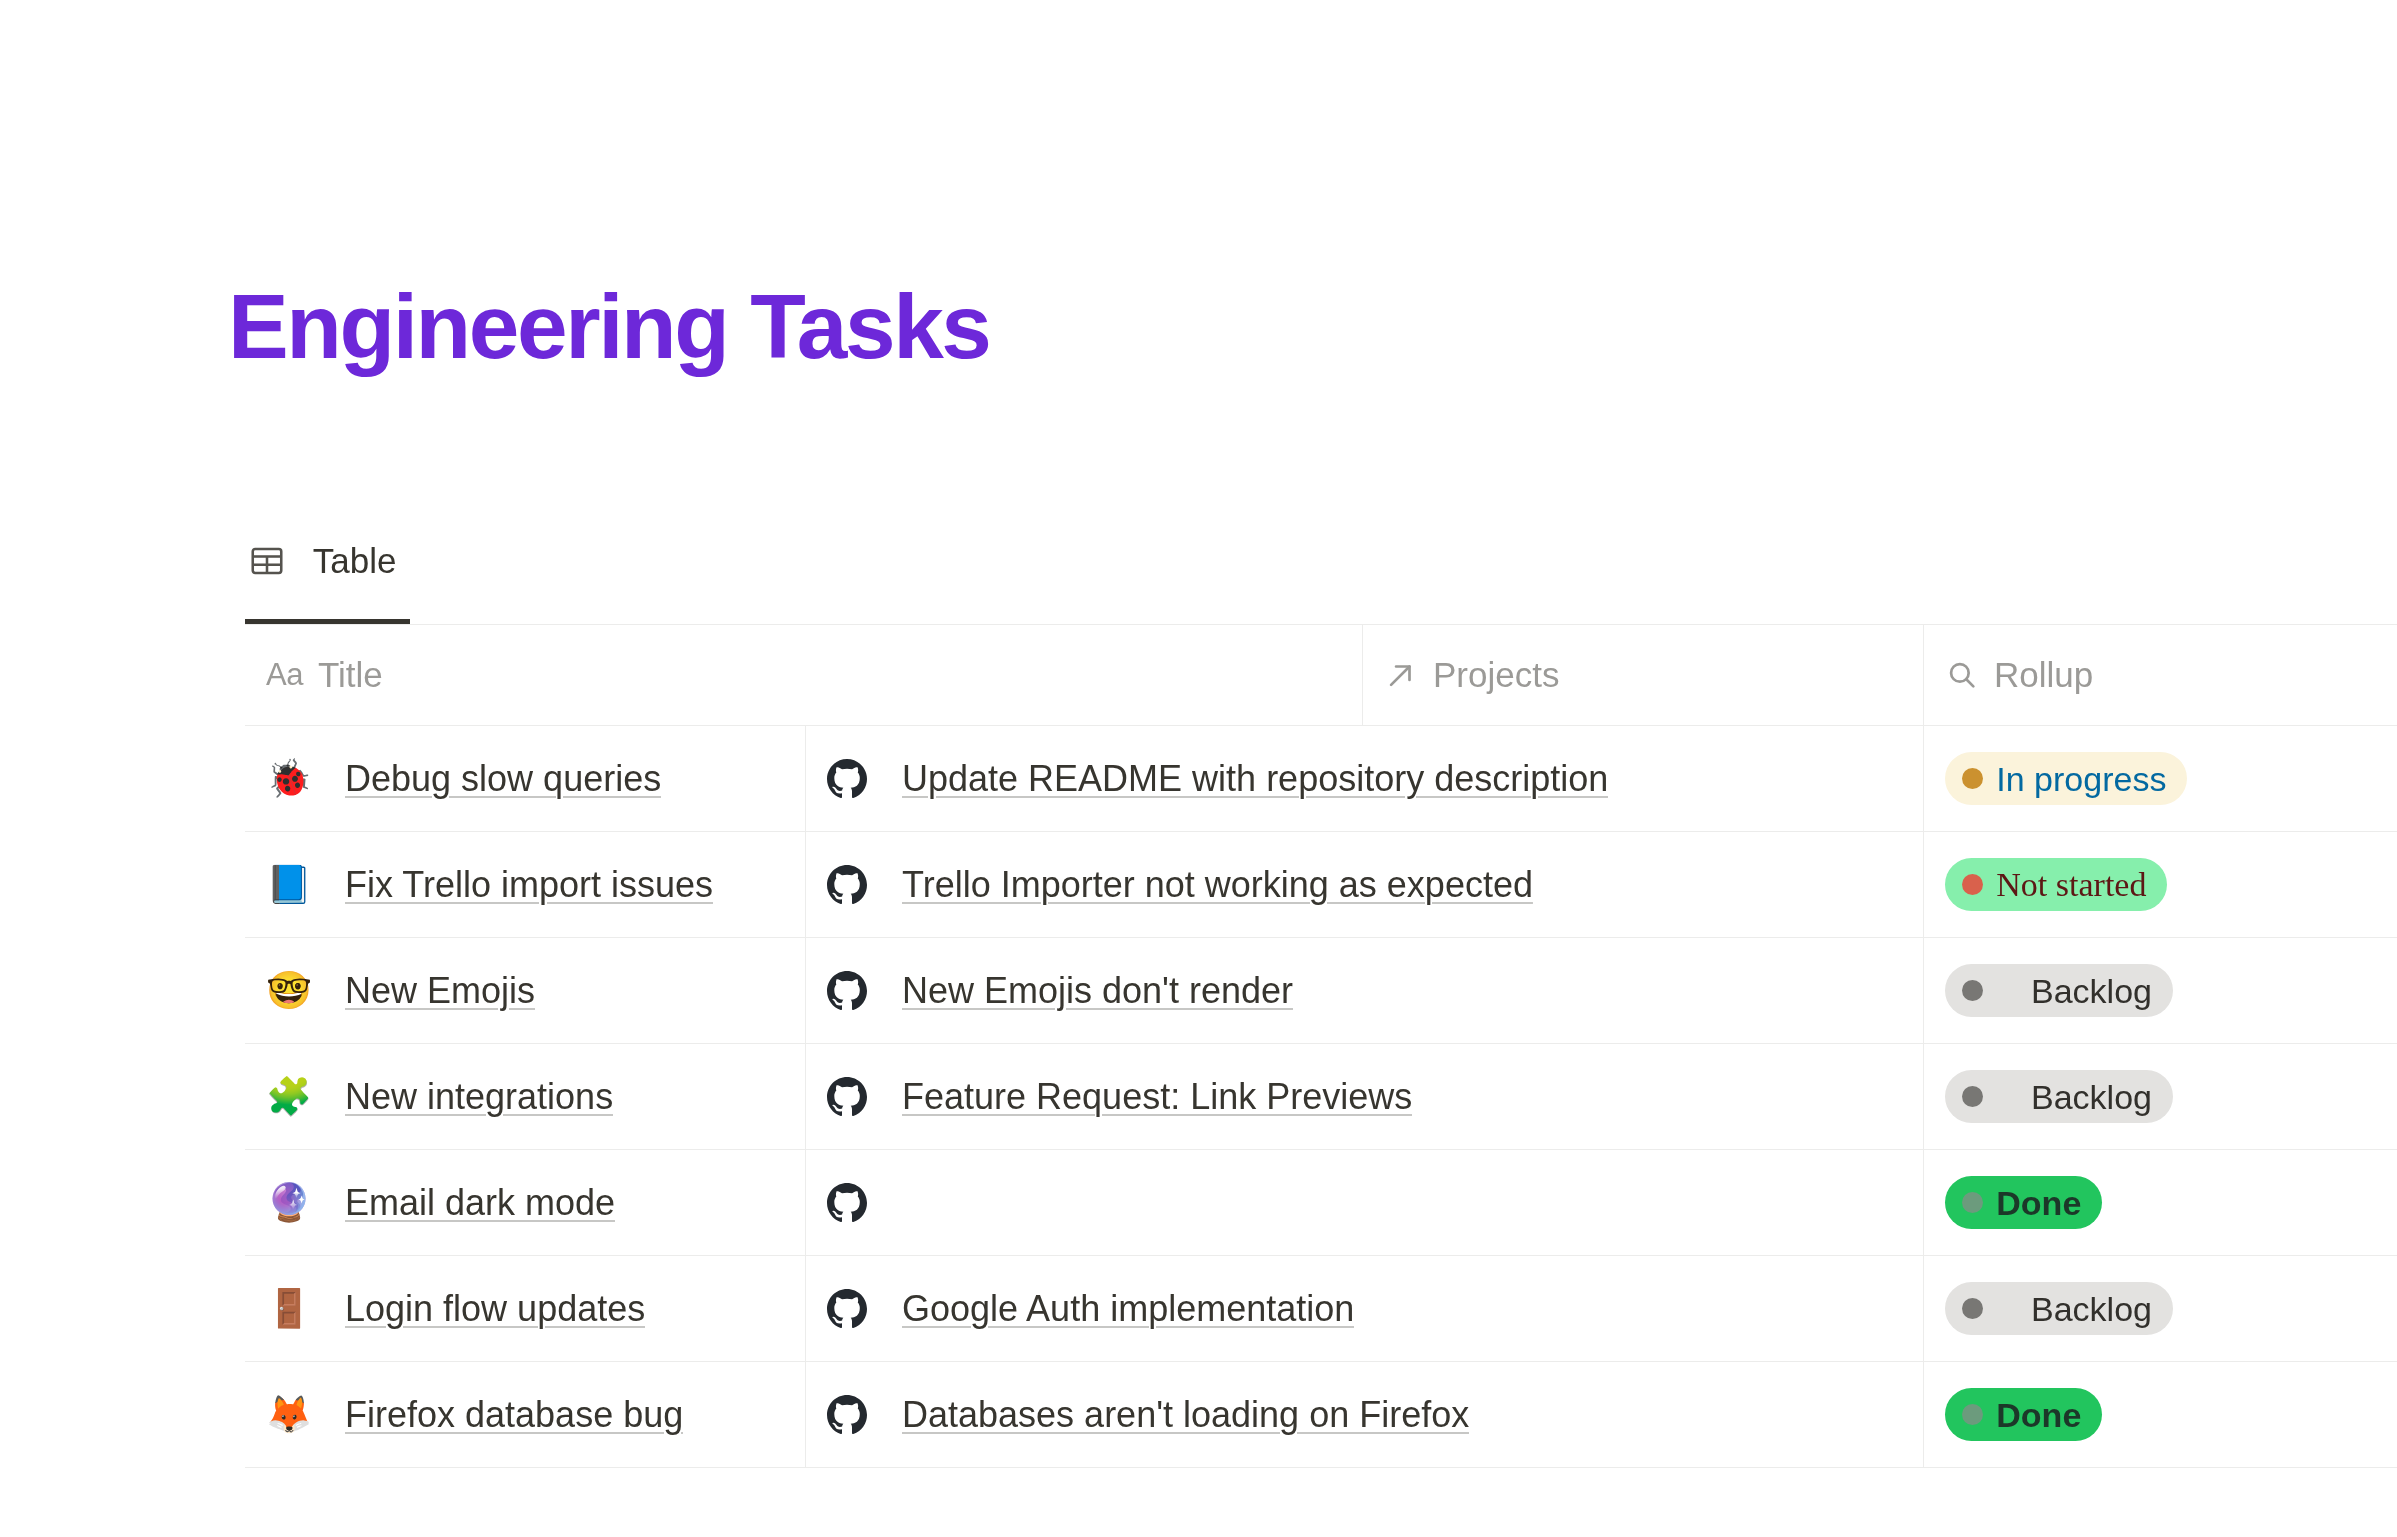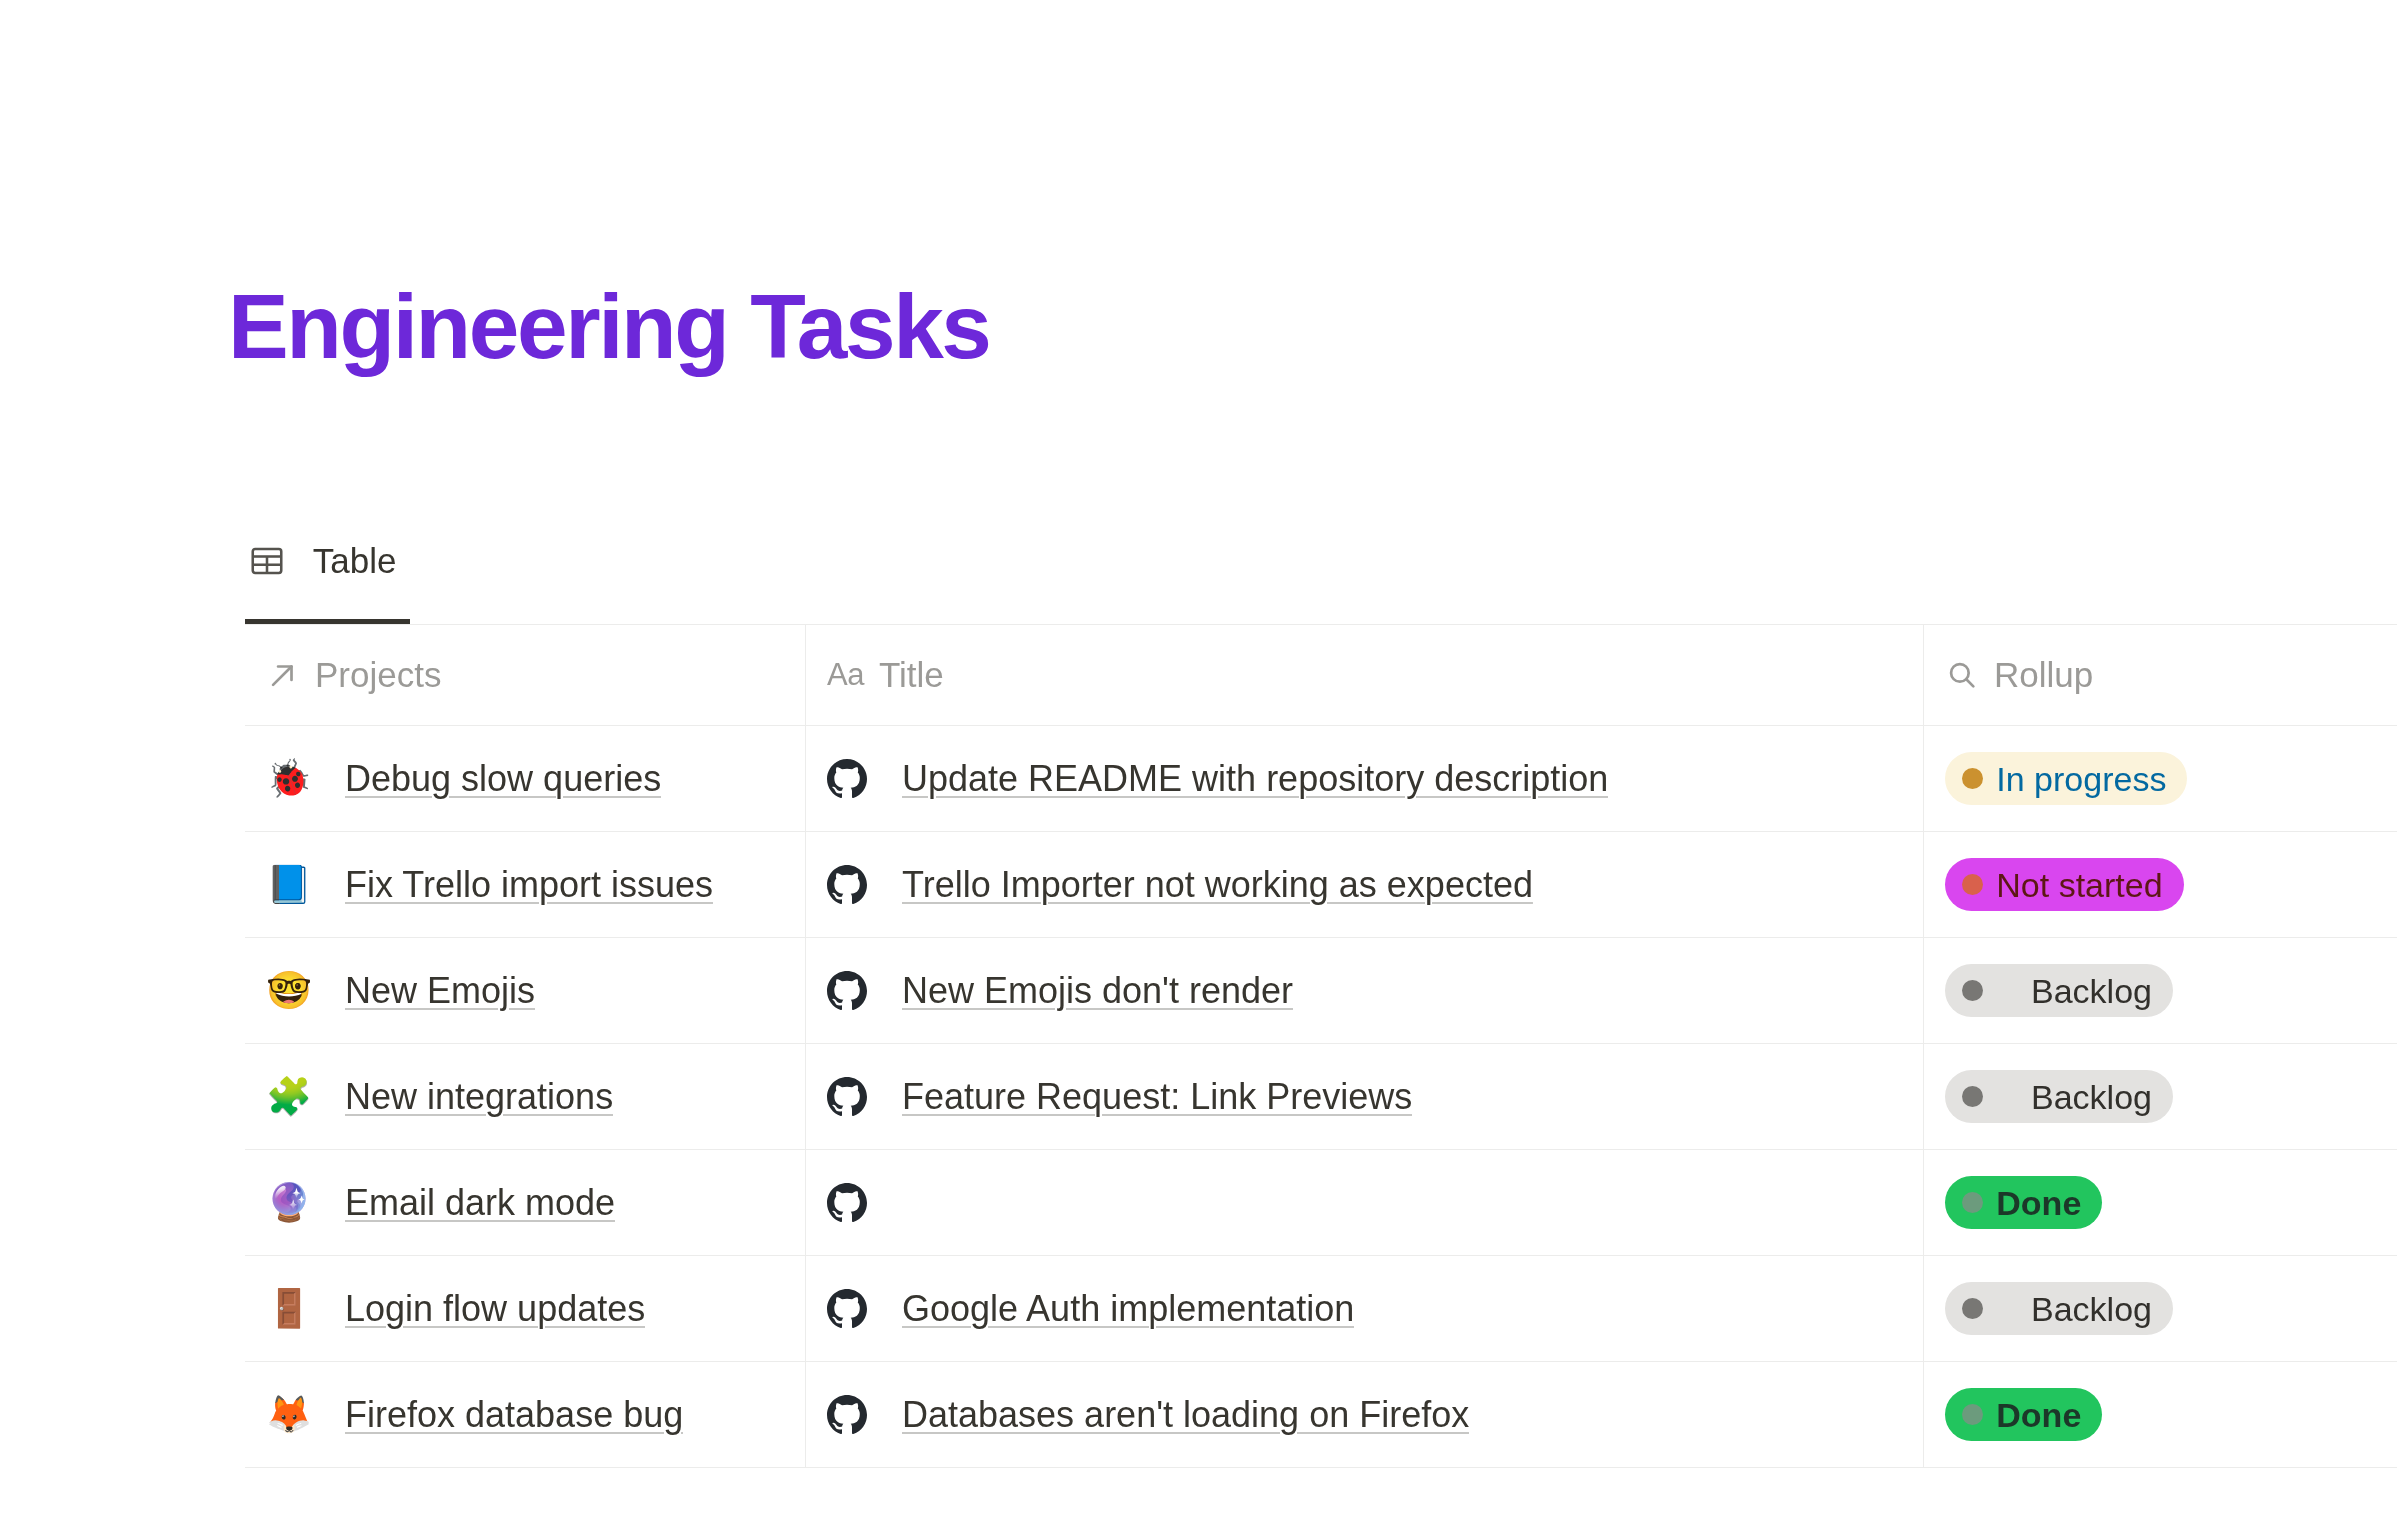--- a/index.html
+++ b/index.html
@@ -176,21 +176,21 @@
   .pill .dot {
     width: 21px;
     height: 21px;
     border-radius: 50%;
     flex: 0 0 auto;
   }
 
   .pill.in-progress { background: #fbf3db; color: #0369a1; }
   .pill.in-progress .dot { background: #cb912f; }
 
-  .pill.not-started { background: #d946ef; color: #5d1715; }
+  .pill.not-started { background: #86efac; color: #5d1715; font-family: Liberation Serif, serif; }
   .pill.not-started .dot { background: #d9614c; }
 
   .pill.backlog { background: #e3e2e0; color: #32302c; gap: 48px; }
   .pill.backlog .dot { background: #787774; }
 
   .pill.done { background: #22c55e; color: #1c3829; font-weight: bold; }
   .pill.done .dot { background: #6c9b7d; }
 </style>
 </head>
 <body>
@@ -210,35 +210,35 @@
         </svg>
       </span>
       <span class="tab-label">Table</span>
     </div>
   </div>
 
   <div class="db-table">
 
     <div class="row header-row">
 
+      <div class="cell header-cell col-title">
+        <span class="hdr-aa">Aa</span>
+        <span class="h-label">Title</span>
+      </div>
+
       <div class="cell header-cell col-projects">
         <span class="hdr-icon">
           <svg viewBox="0 0 24 24" width="34" height="34" fill="none" stroke="#9b9a97" stroke-width="1.9" stroke-linecap="round" stroke-linejoin="round">
             <line x1="5" y1="19" x2="18" y2="6"></line>
             <polyline points="8.5,6 18,6 18,15.5"></polyline>
           </svg>
         </span>
         <span class="h-label">Projects</span>
       </div>
 
-      <div class="cell header-cell col-title">
-        <span class="hdr-aa">Aa</span>
-        <span class="h-label">Title</span>
-      </div>
-
       <div class="cell header-cell col-rollup">
         <span class="hdr-icon">
           <svg viewBox="0 0 24 24" width="34" height="34" fill="none" stroke="#9b9a97" stroke-width="1.9" stroke-linecap="round">
             <circle cx="10.5" cy="10.5" r="6.2"></circle>
             <line x1="15.2" y1="15.2" x2="20" y2="20"></line>
           </svg>
         </span>
         <span class="h-label">Rollup</span>
       </div>
 

